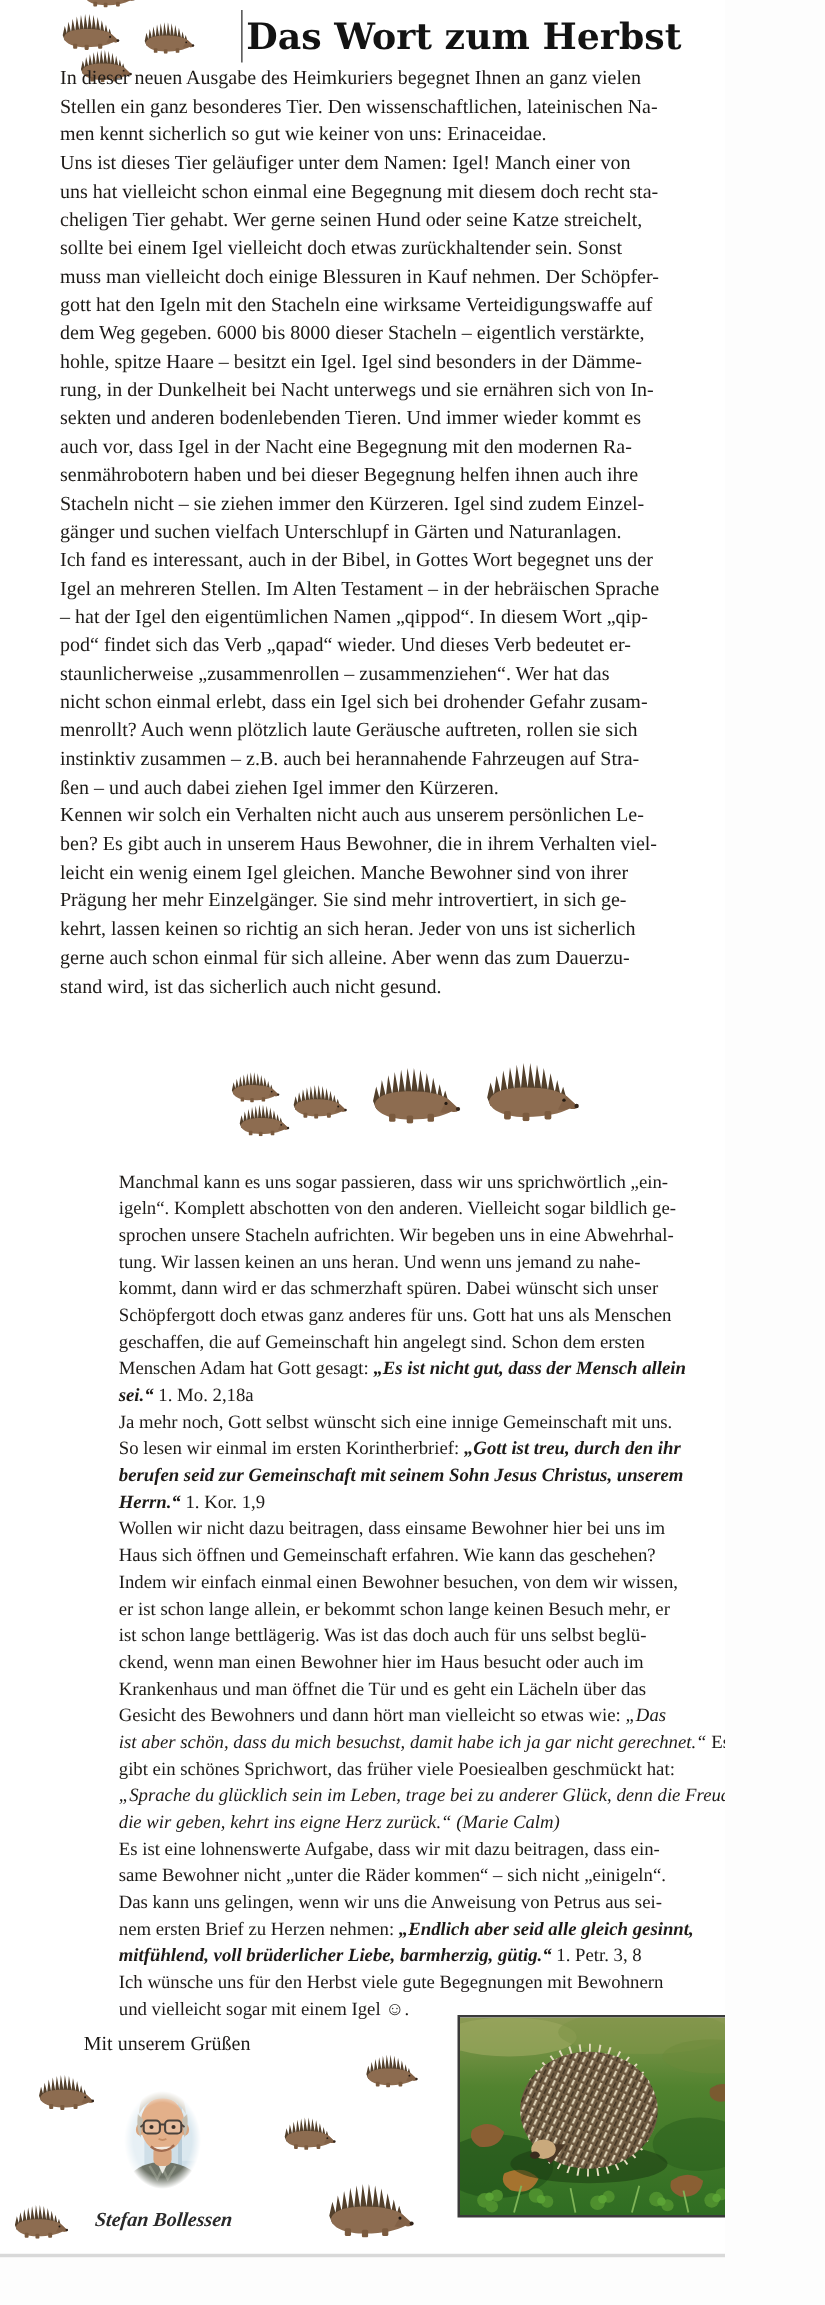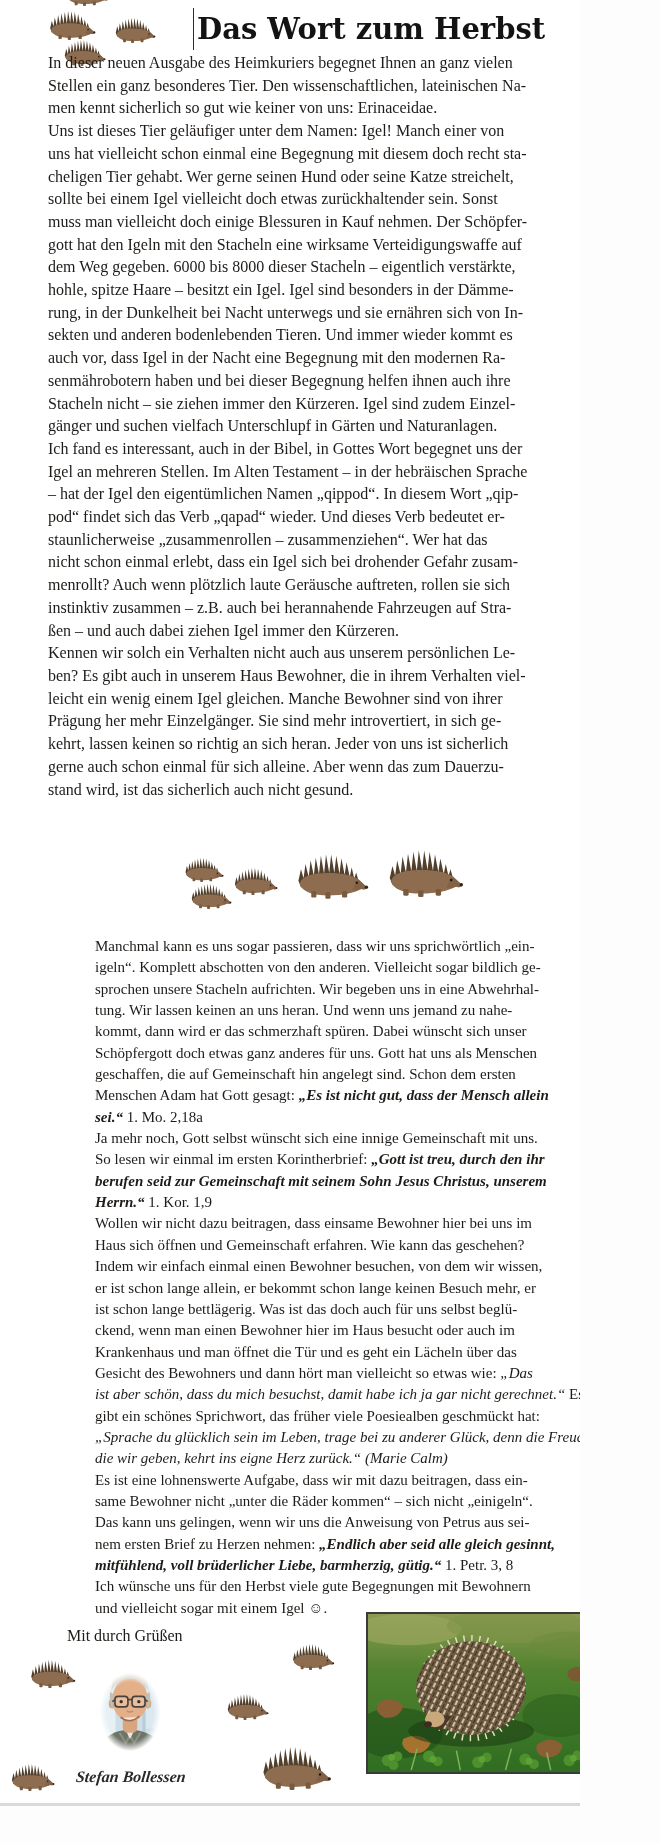--- a/index.html
+++ b/index.html
@@ -170,21 +170,21 @@
     <svg class="hh" style="left:257px;top:1744px;width:75px;height:46px">
         <use href="#hh"></use>
       </svg>
     <svg class="hh" style="left:8px;top:1762px;width:47px;height:29px">
         <use href="#hh"></use>
       </svg>
     <svg class="hh" style="left:605px;top:1776px;width:49px;height:30px;z-index:3">
         <use href="#hh"></use>
       </svg>
 
-    <div class="closing">Mit durch Grüßen</div>
+    <div class="closing">Mit unserem Grüßen</div>
 
     <svg class="portrait" viewBox="0 0 80 108">
       <rect x="0" y="0" width="80" height="108" fill="#cfdfe8"></rect>
       <rect x="0" y="0" width="26" height="108" fill="#e7f0f5"></rect>
       <rect x="54" y="0" width="26" height="70" fill="#dbe8ef"></rect>
       <rect x="52" y="0" width="3" height="108" fill="#b8ccd8"></rect>
       <path d="M4,108 L12,84 C20,74 30,71 40,71 C52,71 64,76 71,86 L76,108 Z" fill="#6e7468"></path>
       <path d="M30,74 L36,84 L40,76 L44,84 L50,74" fill="none" stroke="#8a9082" stroke-width="2"></path>
       <path d="M36,72 L40,80 L44,72 Z" fill="#e9e9e2"></path>
       <rect x="33" y="58" width="14" height="16" rx="5" fill="#d9a57f"></rect>

